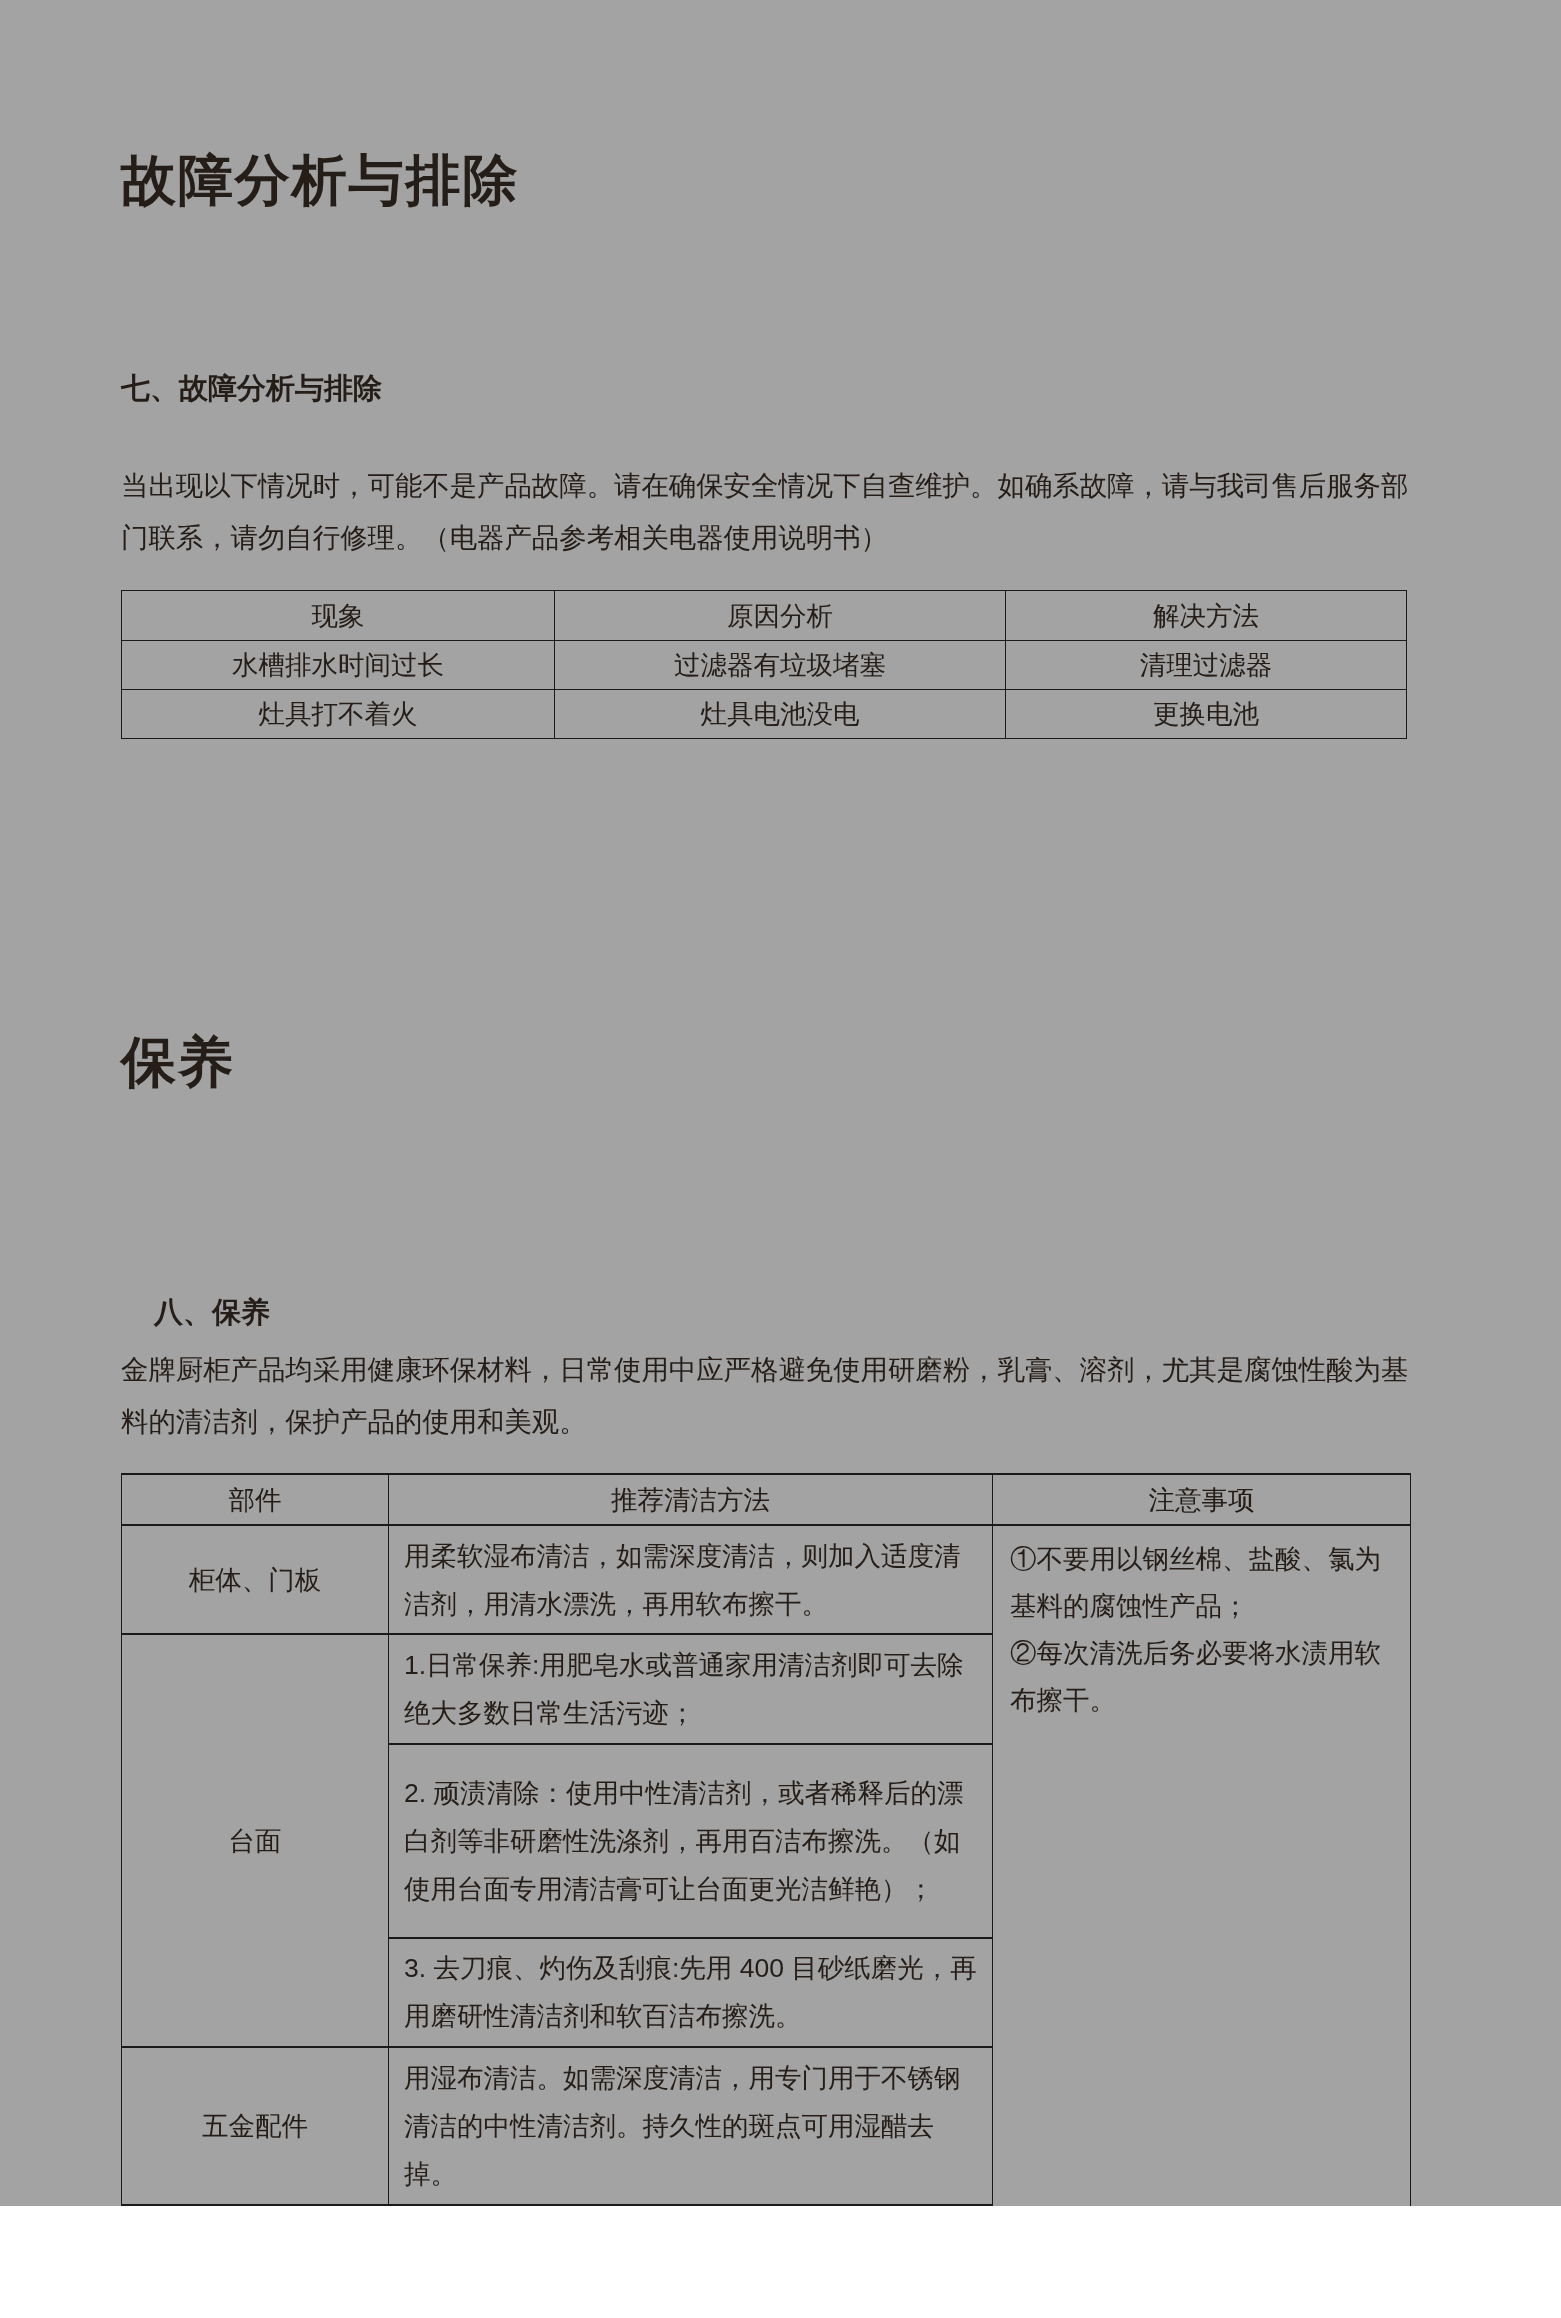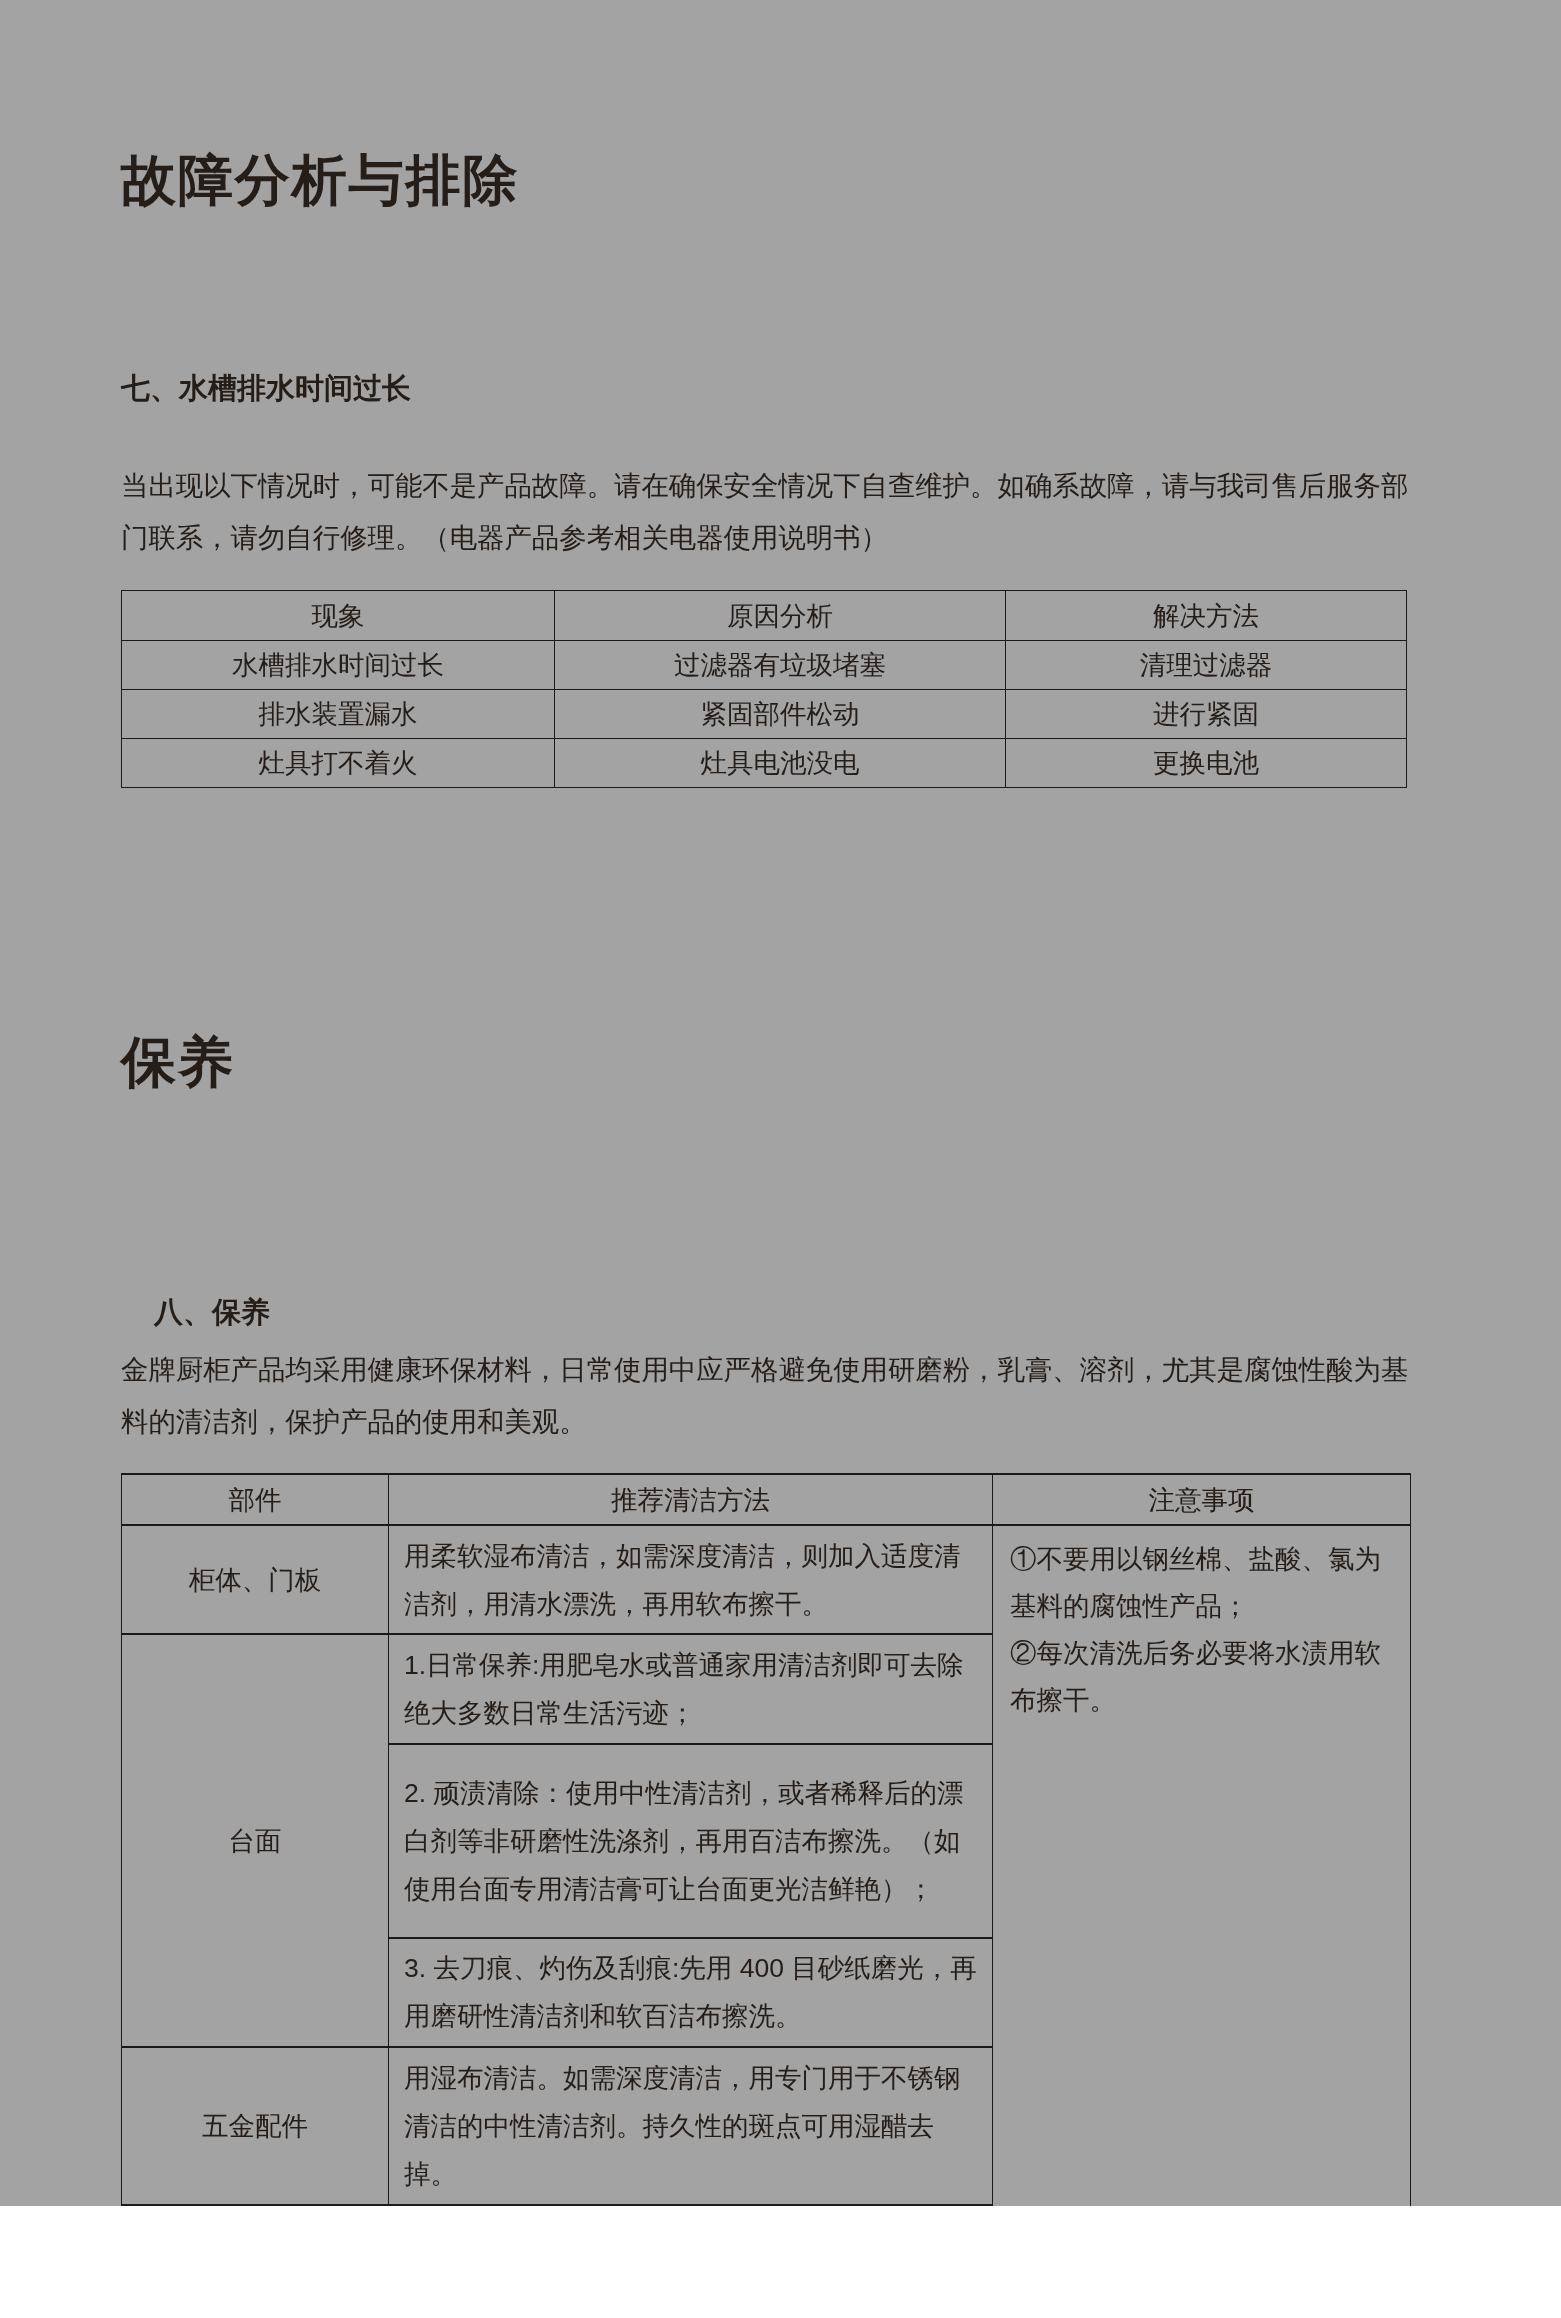--- a/index.html
+++ b/index.html
@@ -118,21 +118,21 @@
     color: #3a3632;
   }
 </style>
 </head>
 <body>
 
 <div class="page">
 
   <h1 class="big-title" id="title1">故障分析与排除</h1>
 
-  <h2 class="sub-heading" id="heading1">七、水槽排水时间过长</h2>
+  <h2 class="sub-heading" id="heading1">七、故障分析与排除</h2>
 
   <p class="body-para" id="para1">当出现以下情况时，可能不是产品故障。请在确保安全情况下自查维护。如确系故障，请与我司售后服务部门联系，请勿自行修理。（电器产品参考相关电器使用说明书）</p>
 
   <table id="table1">
     <colgroup>
       <col style="width:433px">
       <col style="width:451px">
       <col style="width:401px">
     </colgroup>
     <thead>
@@ -142,25 +142,20 @@
         <th>解决方法</th>
       </tr>
     </thead>
     <tbody>
       <tr>
         <td>水槽排水时间过长</td>
         <td>过滤器有垃圾堵塞</td>
         <td>清理过滤器</td>
       </tr>
       <tr>
-        <td>排水装置漏水</td>
-        <td>紧固部件松动</td>
-        <td>进行紧固</td>
-      </tr>
-      <tr>
         <td>灶具打不着火</td>
         <td>灶具电池没电</td>
         <td>更换电池</td>
       </tr>
     </tbody>
   </table>
 
   <h1 class="big-title" id="title2">保养</h1>
 
   <h2 class="sub-heading" id="heading2">八、保养</h2>

